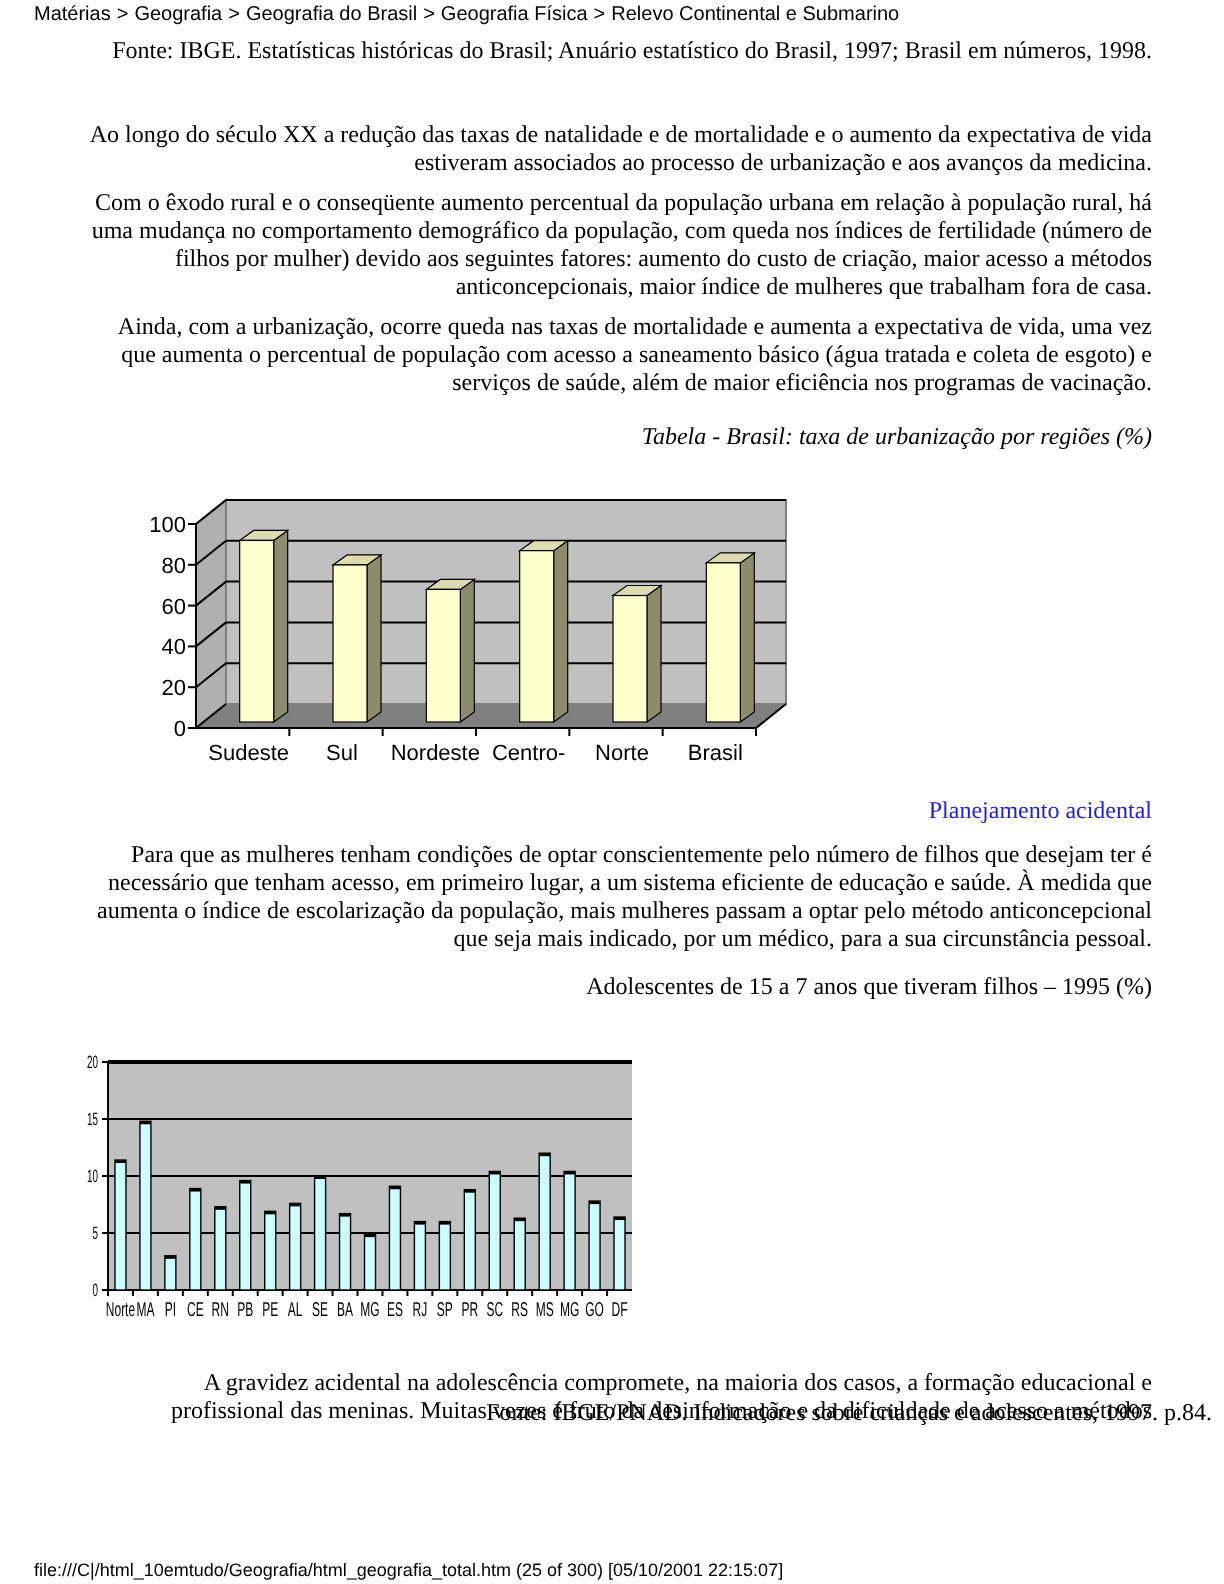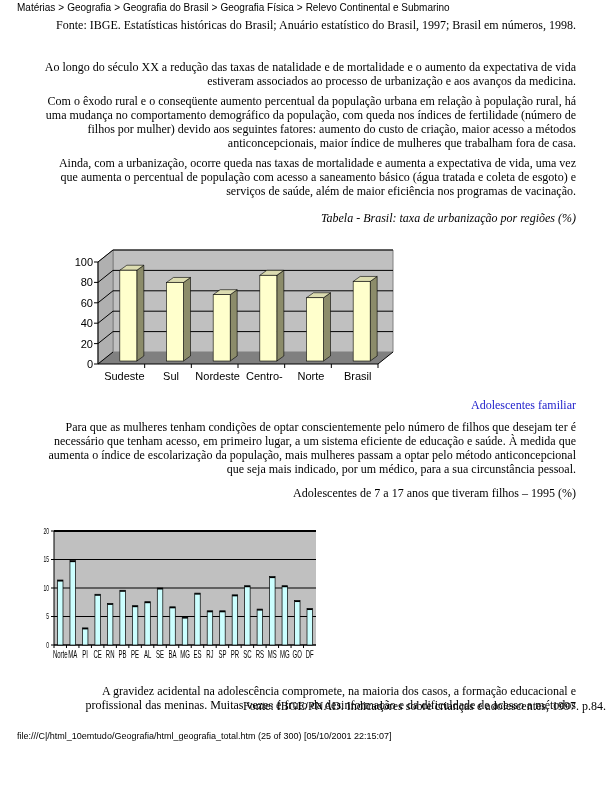--- a/index.html
+++ b/index.html
@@ -1,21 +1,21 @@
 <!DOCTYPE html>
 <html><head>
 <meta charset="utf-8">
 <style>
   html, body { margin:0; padding:0; background:#ffffff; }
   body { width:612px; height:792px; position:relative; overflow:hidden; font-family:"Liberation Serif", serif; color:#000; }
   .breadcrumb { position:absolute; left:17px; top:2px; font-family:"Liberation Sans", sans-serif; font-size:10px; color:#000; white-space:nowrap; }
   .breadcrumb .sep { margin:0 3px; }
   .para { position:absolute; left:41px; width:535px; font-size:12px; line-height:14px; margin:0;text-align:right; }
   .heading-blue { color:#2222cc; }
-  .footer { position:absolute; left:17px; top:731px; font-family:"Liberation Sans", sans-serif; font-size:9px; white-space:nowrap; }
+  .footer { position:absolute; left:17px; top:780px; font-family:"Liberation Sans", sans-serif; font-size:9px; white-space:nowrap; }
   svg text { font-family:"Liberation Sans", sans-serif; }
 </style>
 </head>
 <body>
 
 <div class="breadcrumb">
   <span>Matérias</span><span class="sep">&gt;</span><span>Geografia</span><span class="sep">&gt;</span><span>Geografia do Brasil</span><span class="sep">&gt;</span><span>Geografia Física</span><span class="sep">&gt;</span><span>Relevo Continental e Submarino</span>
 </div>
 
 <p class="para" style="top:18px;">Fonte: IBGE. Estatísticas históricas do Brasil; Anuário estatístico do Brasil, 1997; Brasil em números, 1998.</p>
@@ -79,23 +79,23 @@
     <rect x="246.5" y="57.76" width="17" height="63.24" fill="#ffffcc" stroke="#000" stroke-width="0.6"></rect>
     <text x="251" y="140" text-anchor="middle" font-size="11" fill="#000">Norte</text>
     <line x1="271.3333333333333" y1="124" x2="271.3333333333333" y2="128" stroke="#000" stroke-width="1"></line>
     <polygon points="310.16666666666663,41.44 317.16666666666663,36.44 317.16666666666663,116 310.16666666666663,121" fill="#8c8c6a" stroke="#000" stroke-width="0.6"></polygon>
     <polygon points="293.16666666666663,41.44 300.16666666666663,36.44 317.16666666666663,36.44 310.16666666666663,41.44" fill="#dcdcb0" stroke="#000" stroke-width="0.6"></polygon>
     <rect x="293.16666666666663" y="41.44" width="17" height="79.56" fill="#ffffcc" stroke="#000" stroke-width="0.6"></rect>
     <text x="297.66666666666663" y="140" text-anchor="middle" font-size="11" fill="#000">Brasil</text>
     <line x1="318" y1="124" x2="318" y2="128" stroke="#000" stroke-width="1"></line>
   </svg>
 
-<p class="para heading-blue" style="top:398px;">Adolescentes familiar</p>
+<p class="para heading-blue" style="top:398px;">Planejamento acidental</p>
 <p class="para" style="top:420px;">Para que as mulheres tenham condições de optar conscientemente pelo número de filhos que desejam ter é necessário que tenham acesso, em primeiro lugar, a um sistema eficiente de educação e saúde. À medida que aumenta o índice de escolarização da população, mais mulheres passam a optar pelo método anticoncepcional que seja mais indicado, por um médico, para a sua circunstância pessoal.</p>
-<p class="para" style="top:486px;">Adolescentes de 7 a 17 anos que tiveram filhos – 1995 (%)</p>
+<p class="para" style="top:486px;">Adolescentes de 15 a 7 anos que tiveram filhos – 1995 (%)</p>
 
 <svg id="chart2" style="position:absolute; left:30px; top:522px;" width="300" height="145">
     <rect x="24" y="9" width="262" height="114" fill="#c0c0c0"></rect>
     <line x1="24" y1="123" x2="286" y2="123" stroke="#000" stroke-width="1"></line>
     <line x1="21" y1="123" x2="24" y2="123" stroke="#000" stroke-width="1"></line>
     <text x="19" y="126" text-anchor="end" font-size="9" fill="#000" transform="translate(19,123) scale(0.55,1) translate(-19,-123)">0</text>
     <line x1="24" y1="94.5" x2="286" y2="94.5" stroke="#000" stroke-width="1"></line>
     <line x1="21" y1="94.5" x2="24" y2="94.5" stroke="#000" stroke-width="1"></line>
     <text x="19" y="97.5" text-anchor="end" font-size="9" fill="#000" transform="translate(19,94.5) scale(0.55,1) translate(-19,-94.5)">5</text>
     <line x1="24" y1="66" x2="286" y2="66" stroke="#000" stroke-width="1"></line>

